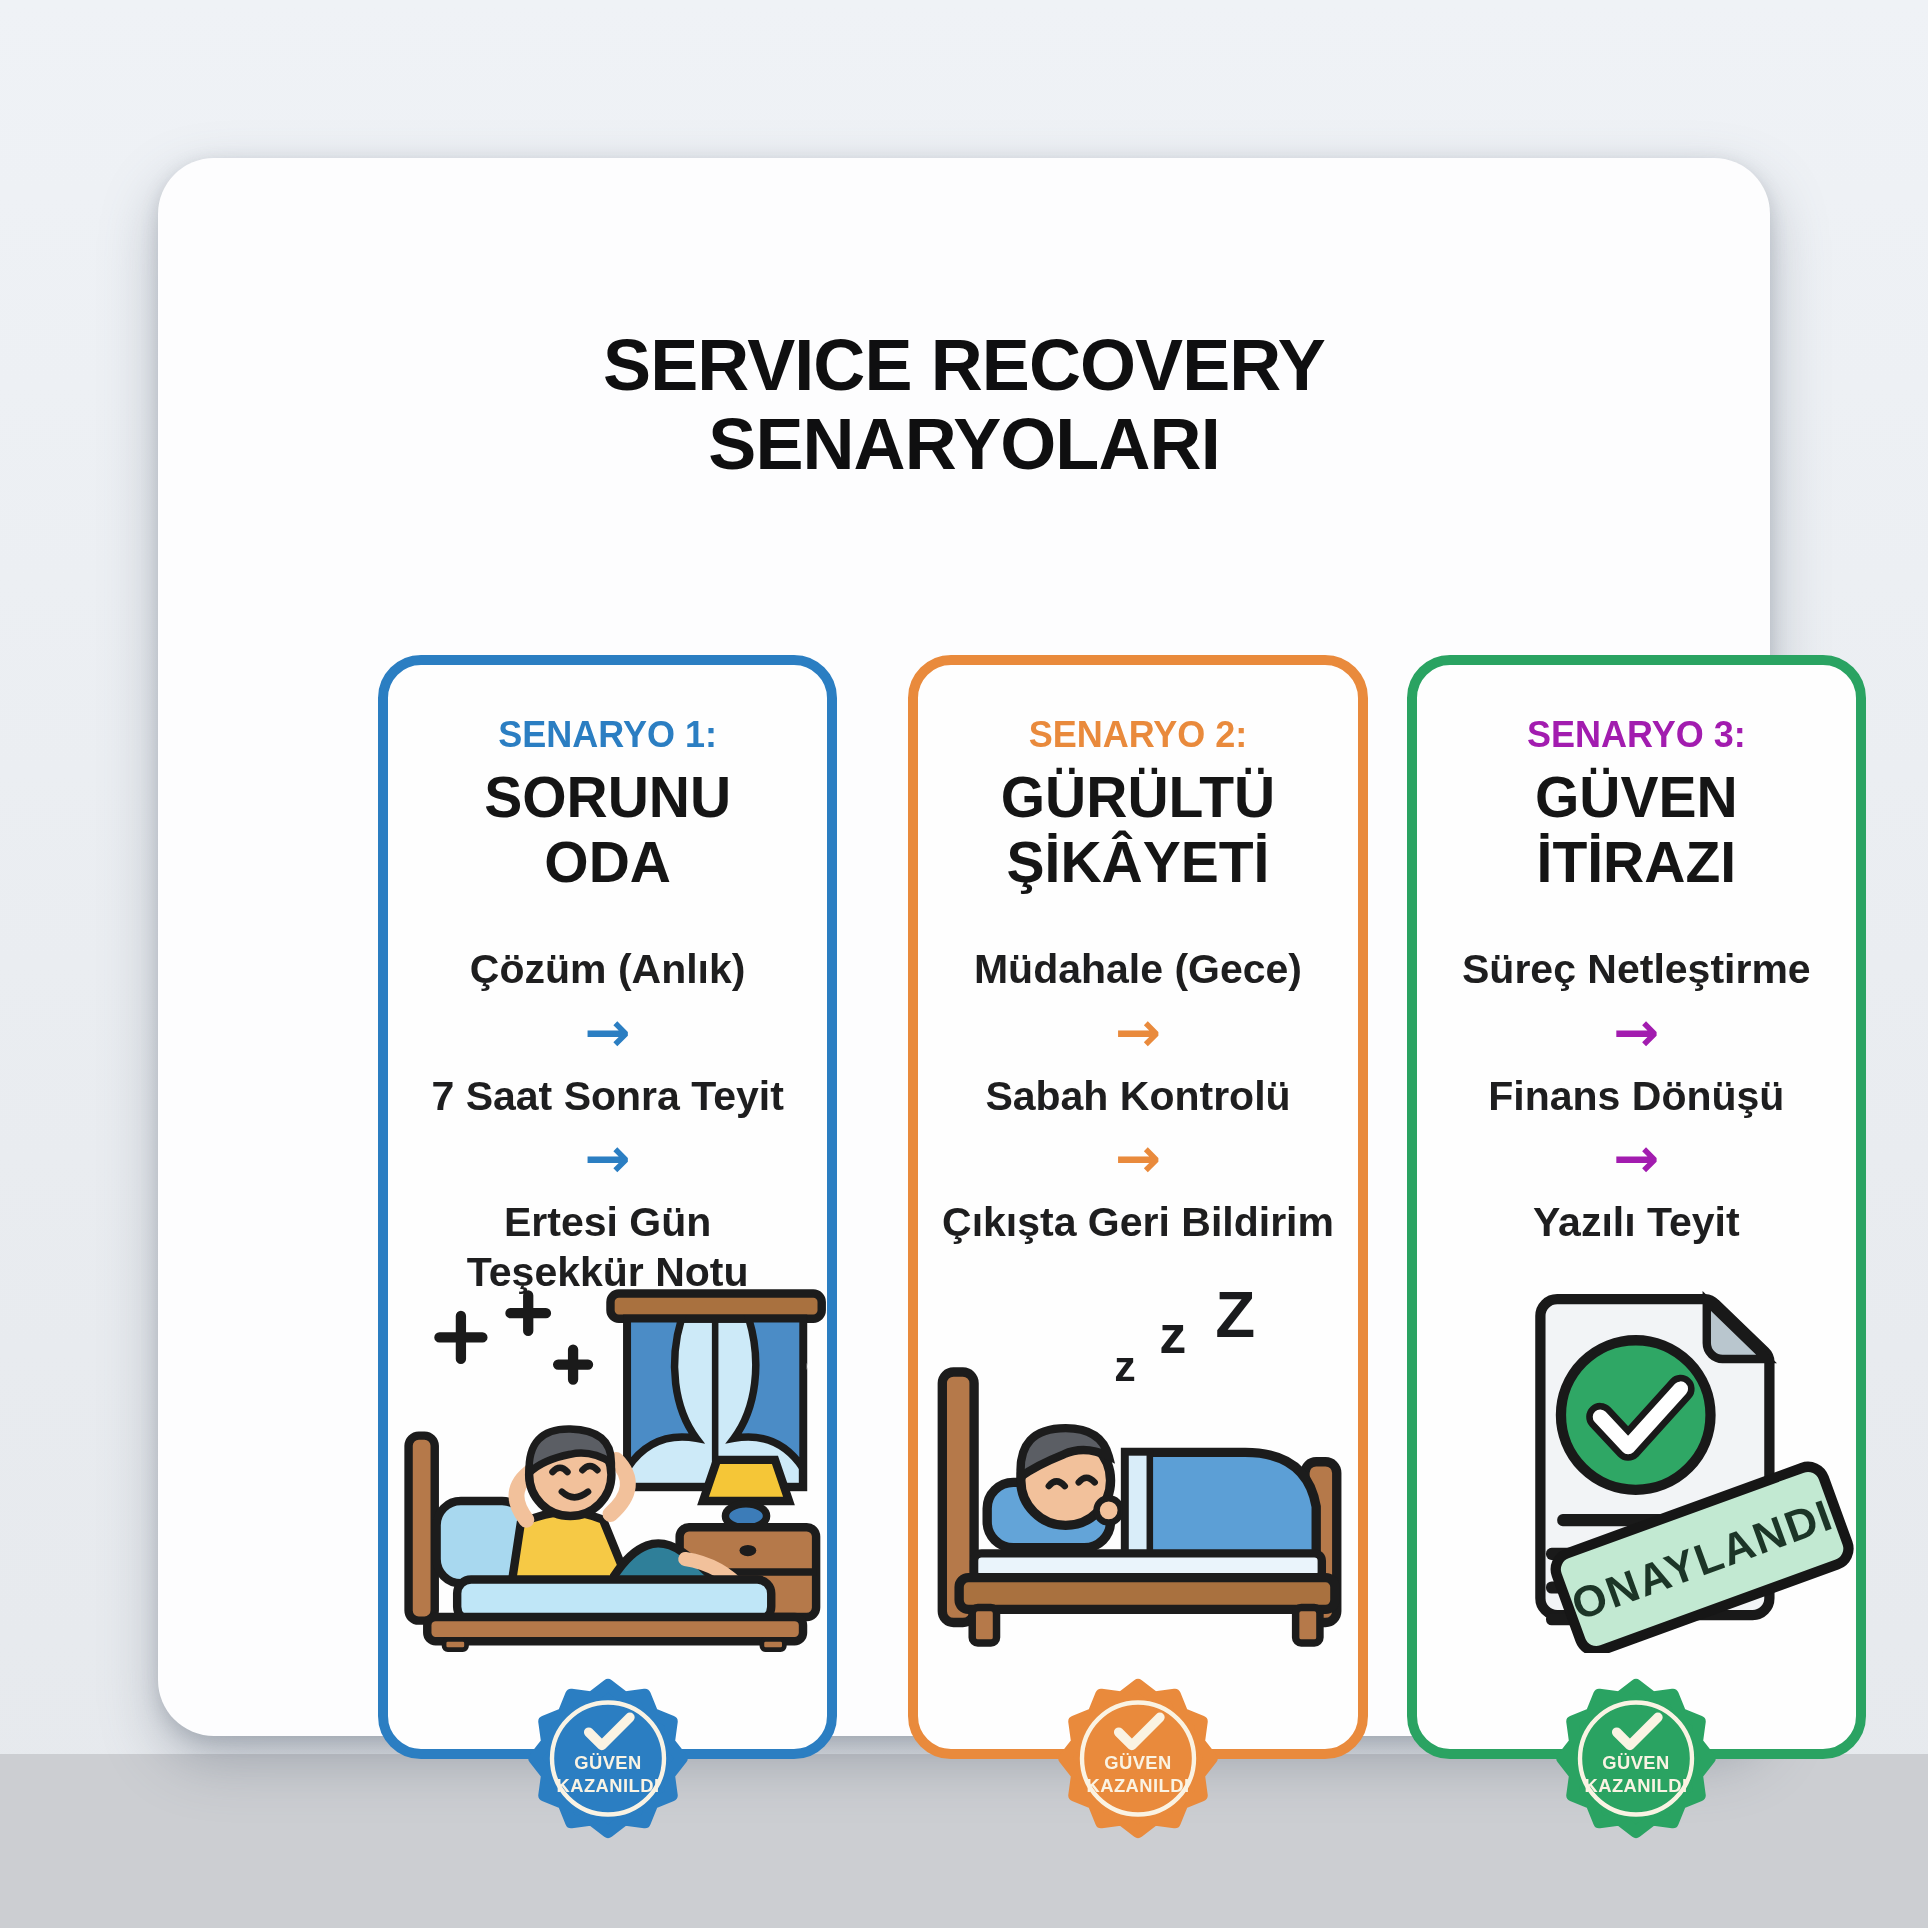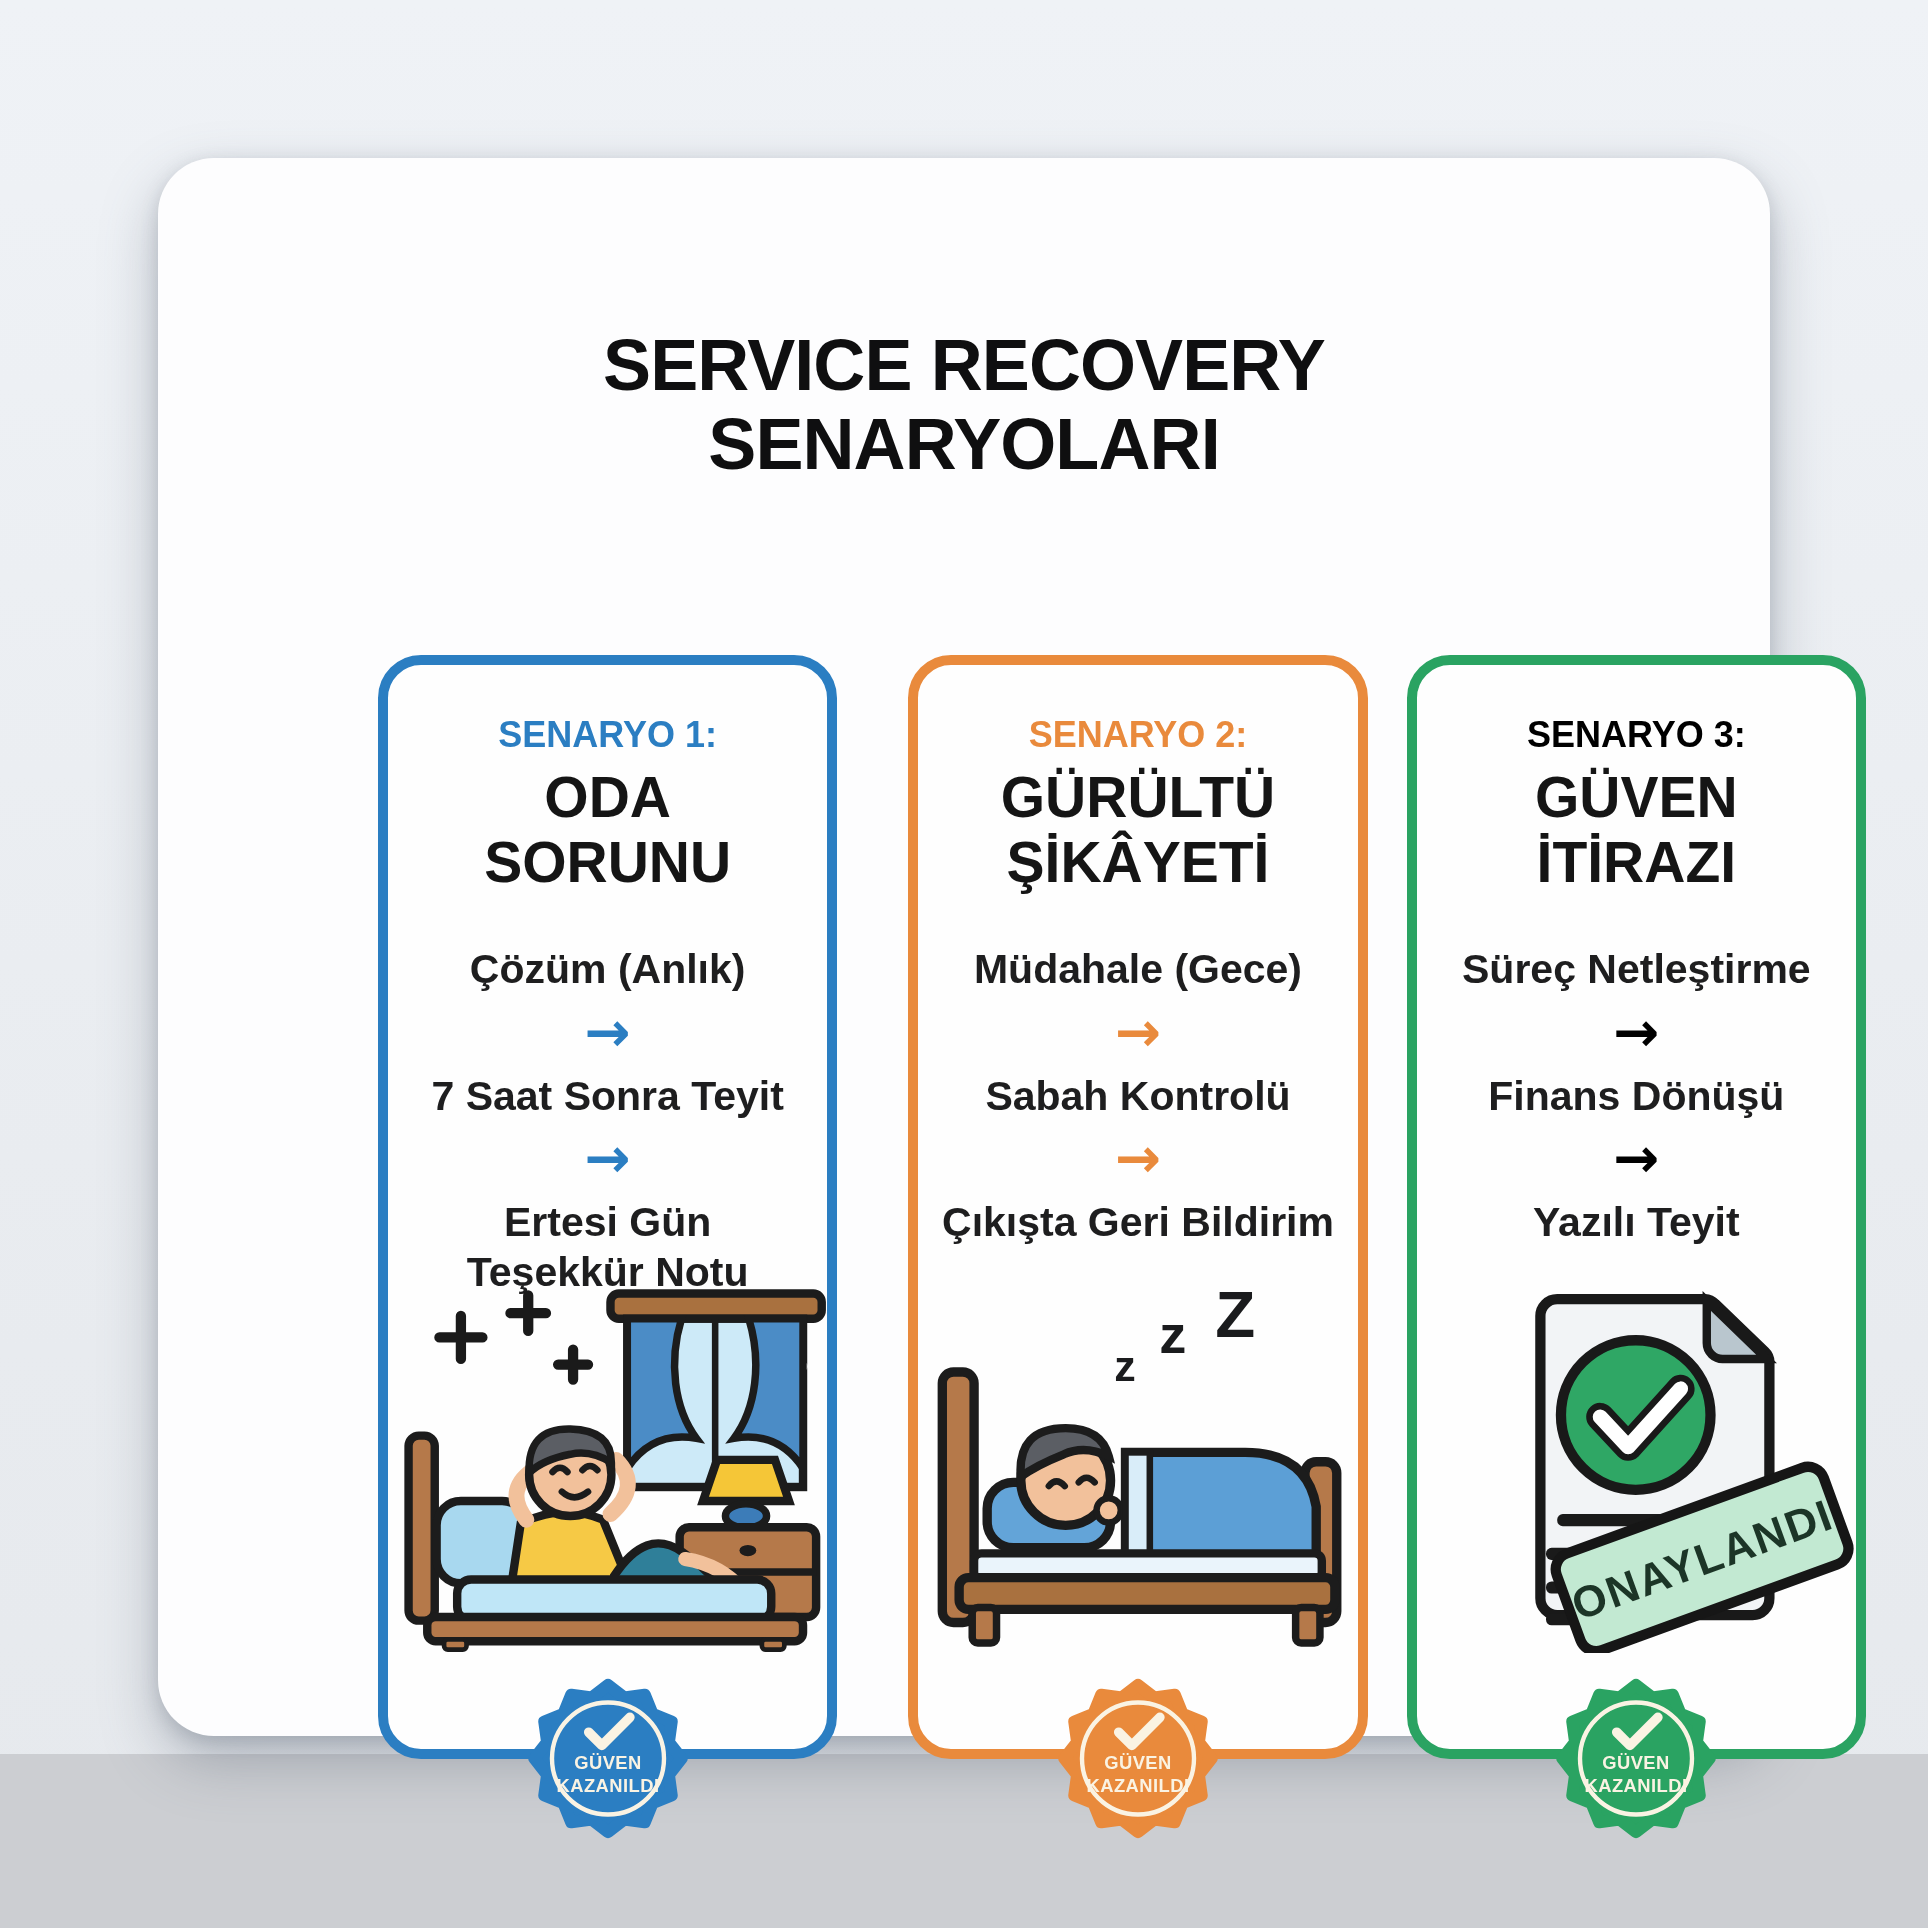--- a/index.html
+++ b/index.html
@@ -35,21 +35,21 @@
   .card {
     flex:1; position:relative; background:#fefefe;
     border:10.4px solid #000; border-radius:43px;
     text-align:center;
   }
   .b-blue   { border-color:#2b7ec2; }
   .b-orange { border-color:#e98a3c;margin-left:32px; }
   .b-green  { border-color:#2aa362; }
   .t-blue   { color:#2b7ec2; }
   .t-orange { color:#e98a3c; }
-  .t-green  { color:#000000; }
+  .t-green  { color:#a21caf; }
   .card-label { margin-top:49px; font-size:36px; }
   .card-title { margin-top:9.4px; font-size:57px; line-height:1.14; color:#151515; }
   .steps { margin-top:49px; font-size:41px; color:#1e1e1f; line-height:1.22; }
   .step  { padding:0 13px; }
   .arrow {
     font-family:"DejaVu Sans",sans-serif;
     font-size:55px; line-height:1.05; margin:9.4px 0;
   }
   .illus {
     position:absolute; left:0; right:0; bottom:96px; height:375px;
@@ -82,22 +82,22 @@
     <div class="title">
       <div>SERVICE RECOVERY</div>
       <div>SENARYOLARI</div>
     </div>
 
     <div class="cards">
 
       <section class="card b-blue">
         <div class="card-label t-blue">SENARYO 1:</div>
         <div class="card-title">
+          <div>SORUNU</div>
           <div>ODA</div>
-          <div>SORUNU</div>
         </div>
         <div class="steps">
           <div class="step">Çözüm (Anlık)</div>
           <div class="arrow t-blue">→</div>
           <div class="step">7 Saat Sonra Teyit</div>
           <div class="arrow t-blue">→</div>
           <div class="step">
             <div>Ertesi Gün</div>
             <div>Teşekkür Notu</div>
           </div>

